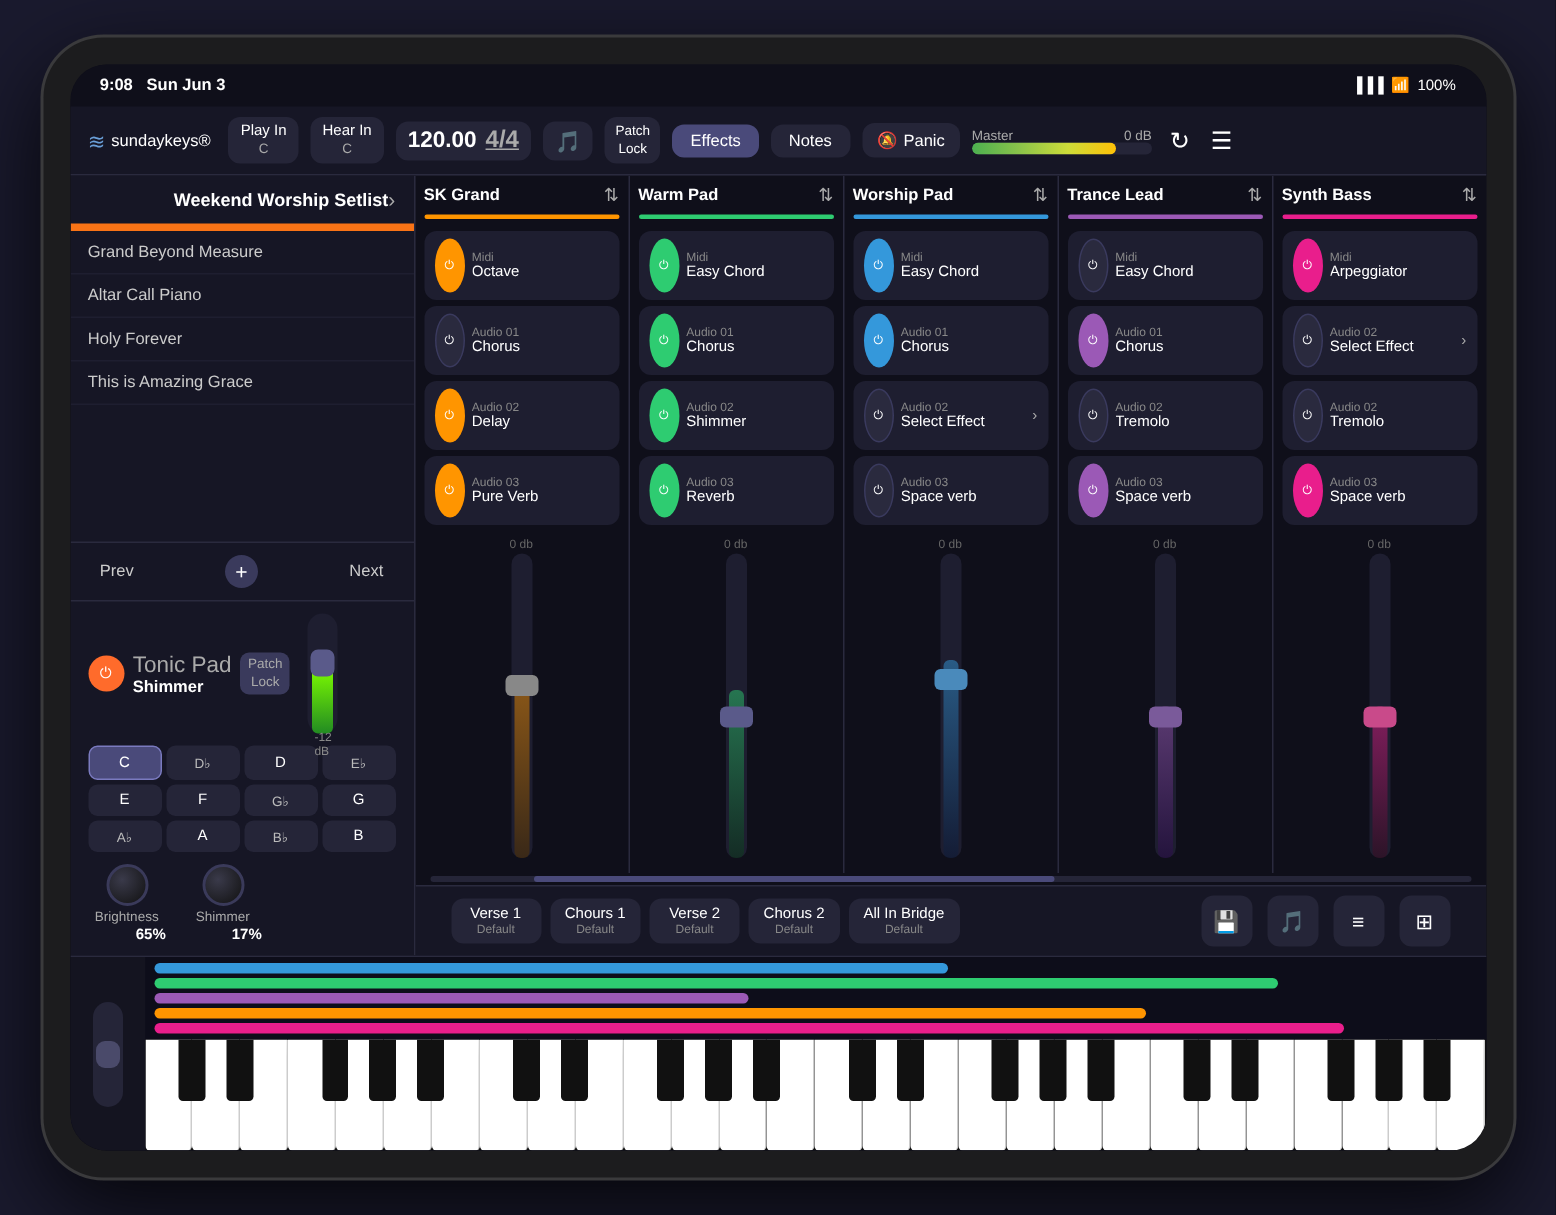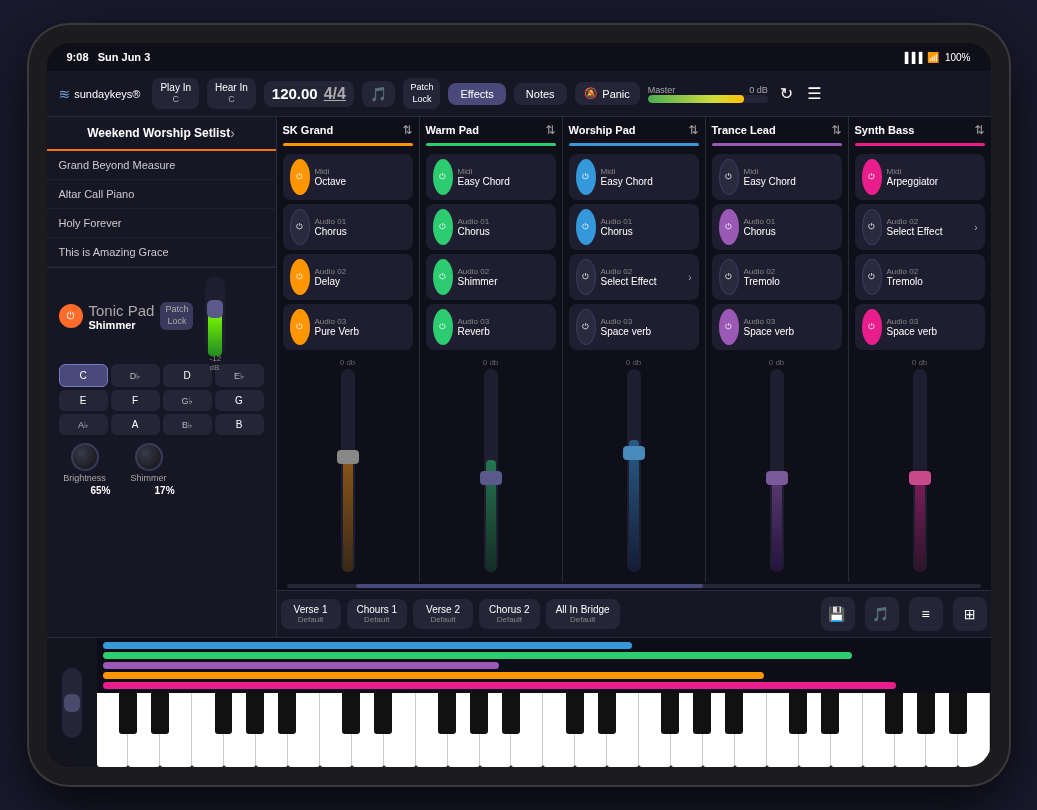--- a/index.html
+++ b/index.html
@@ -163,23 +163,23 @@
       width: 230px;
       background: #161625;
       border-right: 1px solid #2a2a3e;
       display: flex;
       flex-direction: column;
       min-width: 230px;
     }
     .sidebar-header {
       display: flex;
       align-items: center;
-      justify-content: center;
+      justify-content: flex-end;
       padding: 8px 12px;
-      border-bottom: 2px solid #f97316;
+      border-bottom: 5px solid #f97316;
     }
     .sidebar-title { color: #fff; font-size: 12px; font-weight: 600; }
     .sidebar-arrow { color: #aaa; font-size: 14px; }
     .sidebar-item {
       padding: 8px 12px;
       color: #ccc;
       font-size: 11px;
       cursor: pointer;
       border-bottom: 1px solid #1e1e30;
       display: flex;
@@ -342,21 +342,21 @@
     .effect-row .pwr.green { background: #2ecc71; }
     .effect-row .pwr.inactive { background: #2a2a3e; border: 1px solid #3a3a5e; }
     .effect-info { display: flex; flex-direction: column; flex: 1; min-width: 0; }
     .effect-type { font-size: 8px; color: #888; }
     .effect-name { font-size: 10px; color: #fff; font-weight: 500; white-space: nowrap; overflow: hidden; text-overflow: ellipsis; }
     .effect-arrow { color: #aaa; font-size: 10px; }
     
     .scenes-bar {
       display: flex;
       align-items: center;
-      padding: 6px 4px;
+      padding: 6px 24px;
       gap: 6px;
       background: #161625;
       border-top: 1px solid #2a2a3e;
     }
     .scene-btn {
       background: #252538;
       border: none;
       border-radius: 8px;
       color: #fff;
       font-size: 10px;
@@ -515,20 +515,25 @@
         </div>
         <div class="sidebar-item">
           <span>Altar Call Piano</span>
         </div>
         <div class="sidebar-item">
           <span>Holy Forever</span>
         </div>
         <div class="sidebar-item">
           <span>This is Amazing Grace</span>
         </div>
+        <div class="sidebar-nav">
+          <button class="nav-btn">Prev</button>
+          <button class="add-btn">+</button>
+          <button class="nav-btn">Next</button>
+        </div>
 
         <div class="keyboard-section">
           <div class="tonic-pad-area">
             <button class="power-btn-sm">⏻</button>
             <div class="tonic-info">
               <span class="tonic-label">Tonic Pad</span>
               <span class="tonic-name">Shimmer</span>
             </div>
             <div class="patch-lock-tag">Patch<br>Lock</div>
             <div style="position:relative;width:20px;height:80px;background:#1e1e30;border-radius:10px;margin-left:6px;">

